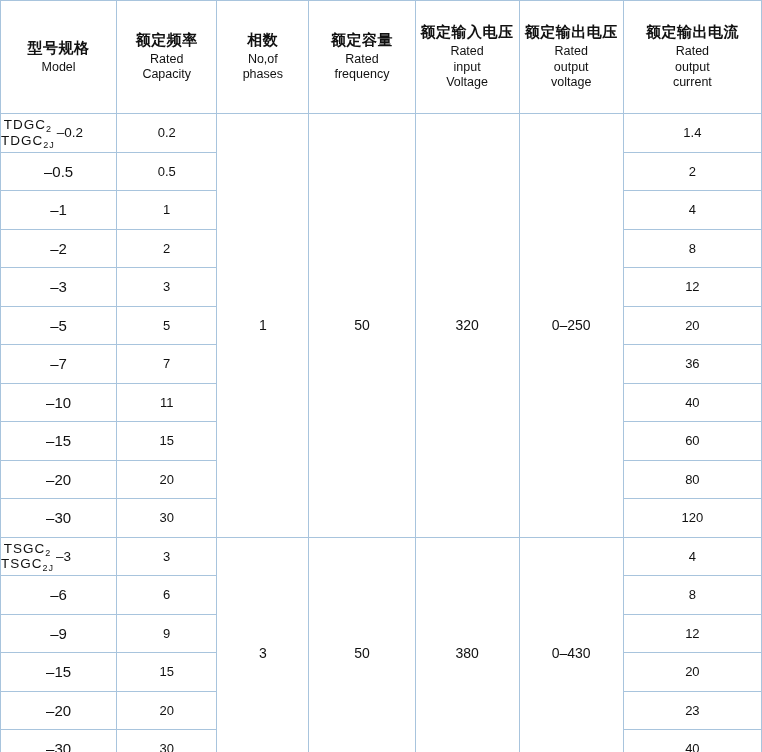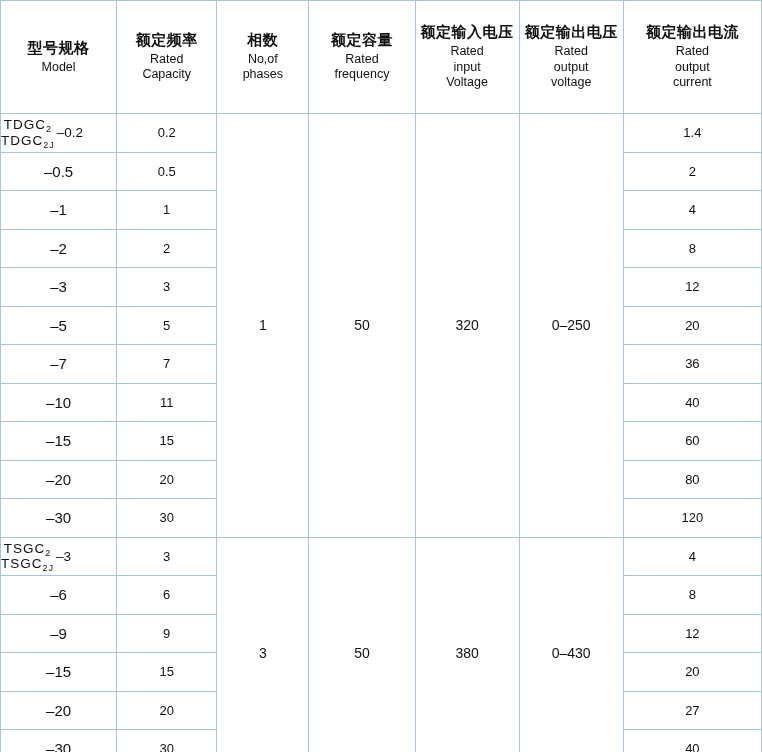--- a/index.html
+++ b/index.html
@@ -243,21 +243,21 @@
         <td>12</td>
       </tr>
       <tr>
         <td class="dash-cell">–15</td>
         <td>15</td>
         <td>20</td>
       </tr>
       <tr>
         <td class="dash-cell">–20</td>
         <td>20</td>
-        <td>27</td>
+        <td>23</td>
       </tr>
       <tr>
         <td class="dash-cell">–30</td>
         <td>30</td>
         <td>40</td>
       </tr>
     </tbody>
 </table>
 
 </body></html>

